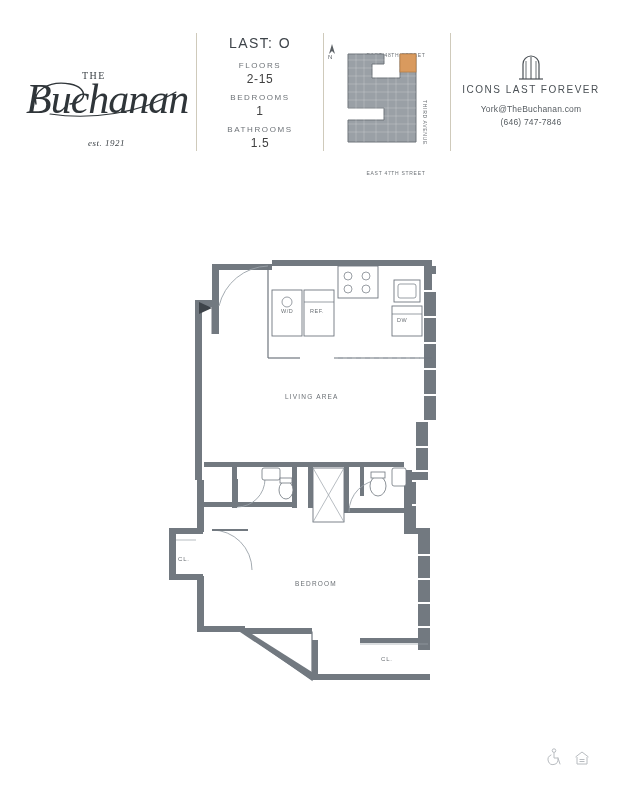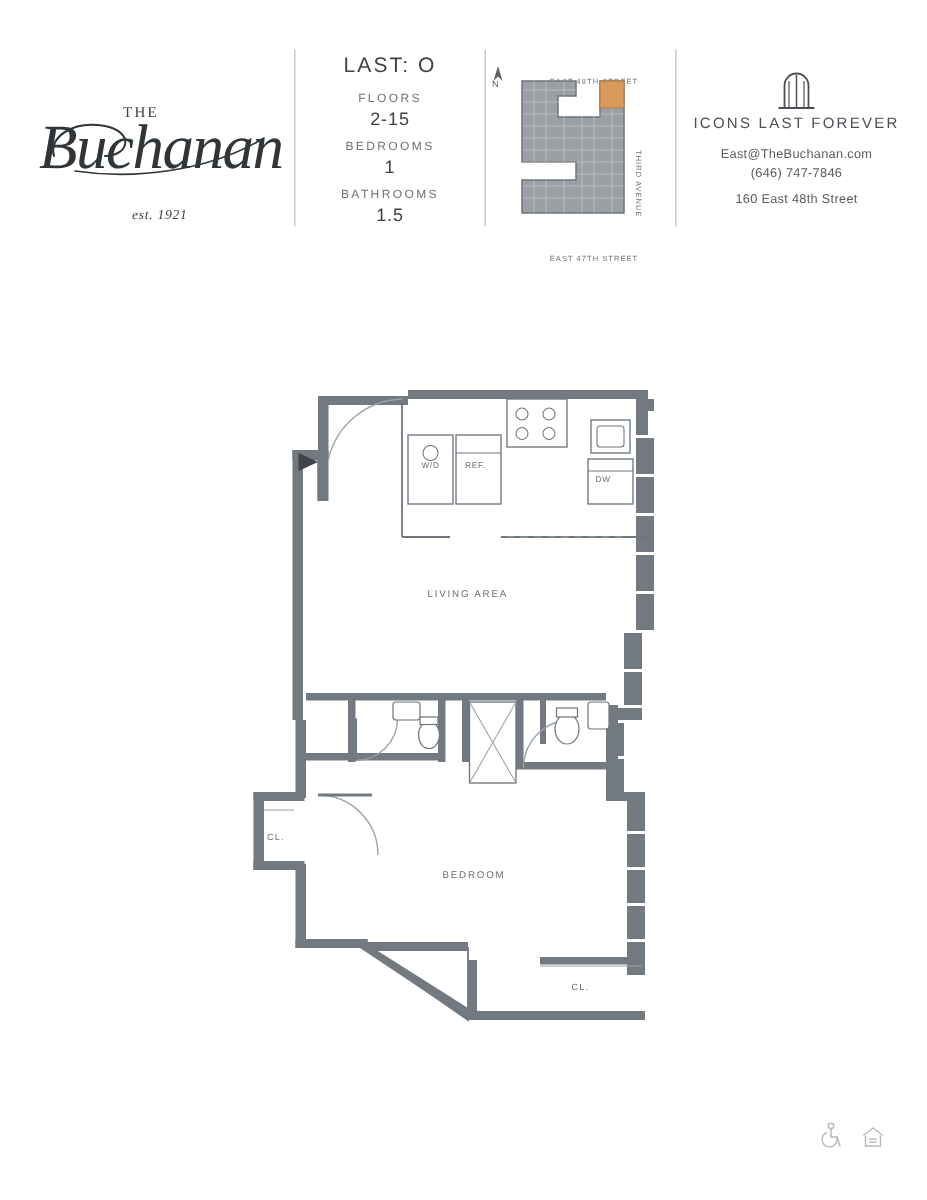--- a/index.html
+++ b/index.html
@@ -279,24 +279,23 @@
 
   <div class="contact-block">
     <svg class="contact-mark" viewBox="0 0 36 28">
       <path d="M10 27 L10 12 A8 8 0 0 1 26 12 L26 27" fill="none" stroke="#4a5055" stroke-width="1.2"></path>
       <line x1="18" y1="5" x2="18" y2="27" stroke="#4a5055" stroke-width="1"></line>
       <line x1="13" y1="9" x2="13" y2="27" stroke="#4a5055" stroke-width="0.8"></line>
       <line x1="23" y1="9" x2="23" y2="27" stroke="#4a5055" stroke-width="0.8"></line>
       <line x1="6" y1="27" x2="30" y2="27" stroke="#4a5055" stroke-width="1.2"></line>
     </svg>
     <div class="contact-tag">ICONS LAST FOREVER</div>
-    <div class="contact-line">East@TheBuchanan.com</div>
+    <div class="contact-line">York@TheBuchanan.com</div>
     <div class="contact-line">(646) 747-7846</div>
     <div class="contact-gap"></div>
-    <div class="contact-line">160 East 48th Street</div>
   </div>
 
 </div>
 
 <div class="plan-wrap">
 
   <svg width="618" height="470" viewBox="0 0 618 470">
     <g stroke="#6f767e" fill="none" stroke-width="1">
 
       <rect x="212" y="24" width="60" height="6" fill="#727980" stroke="none"></rect>

